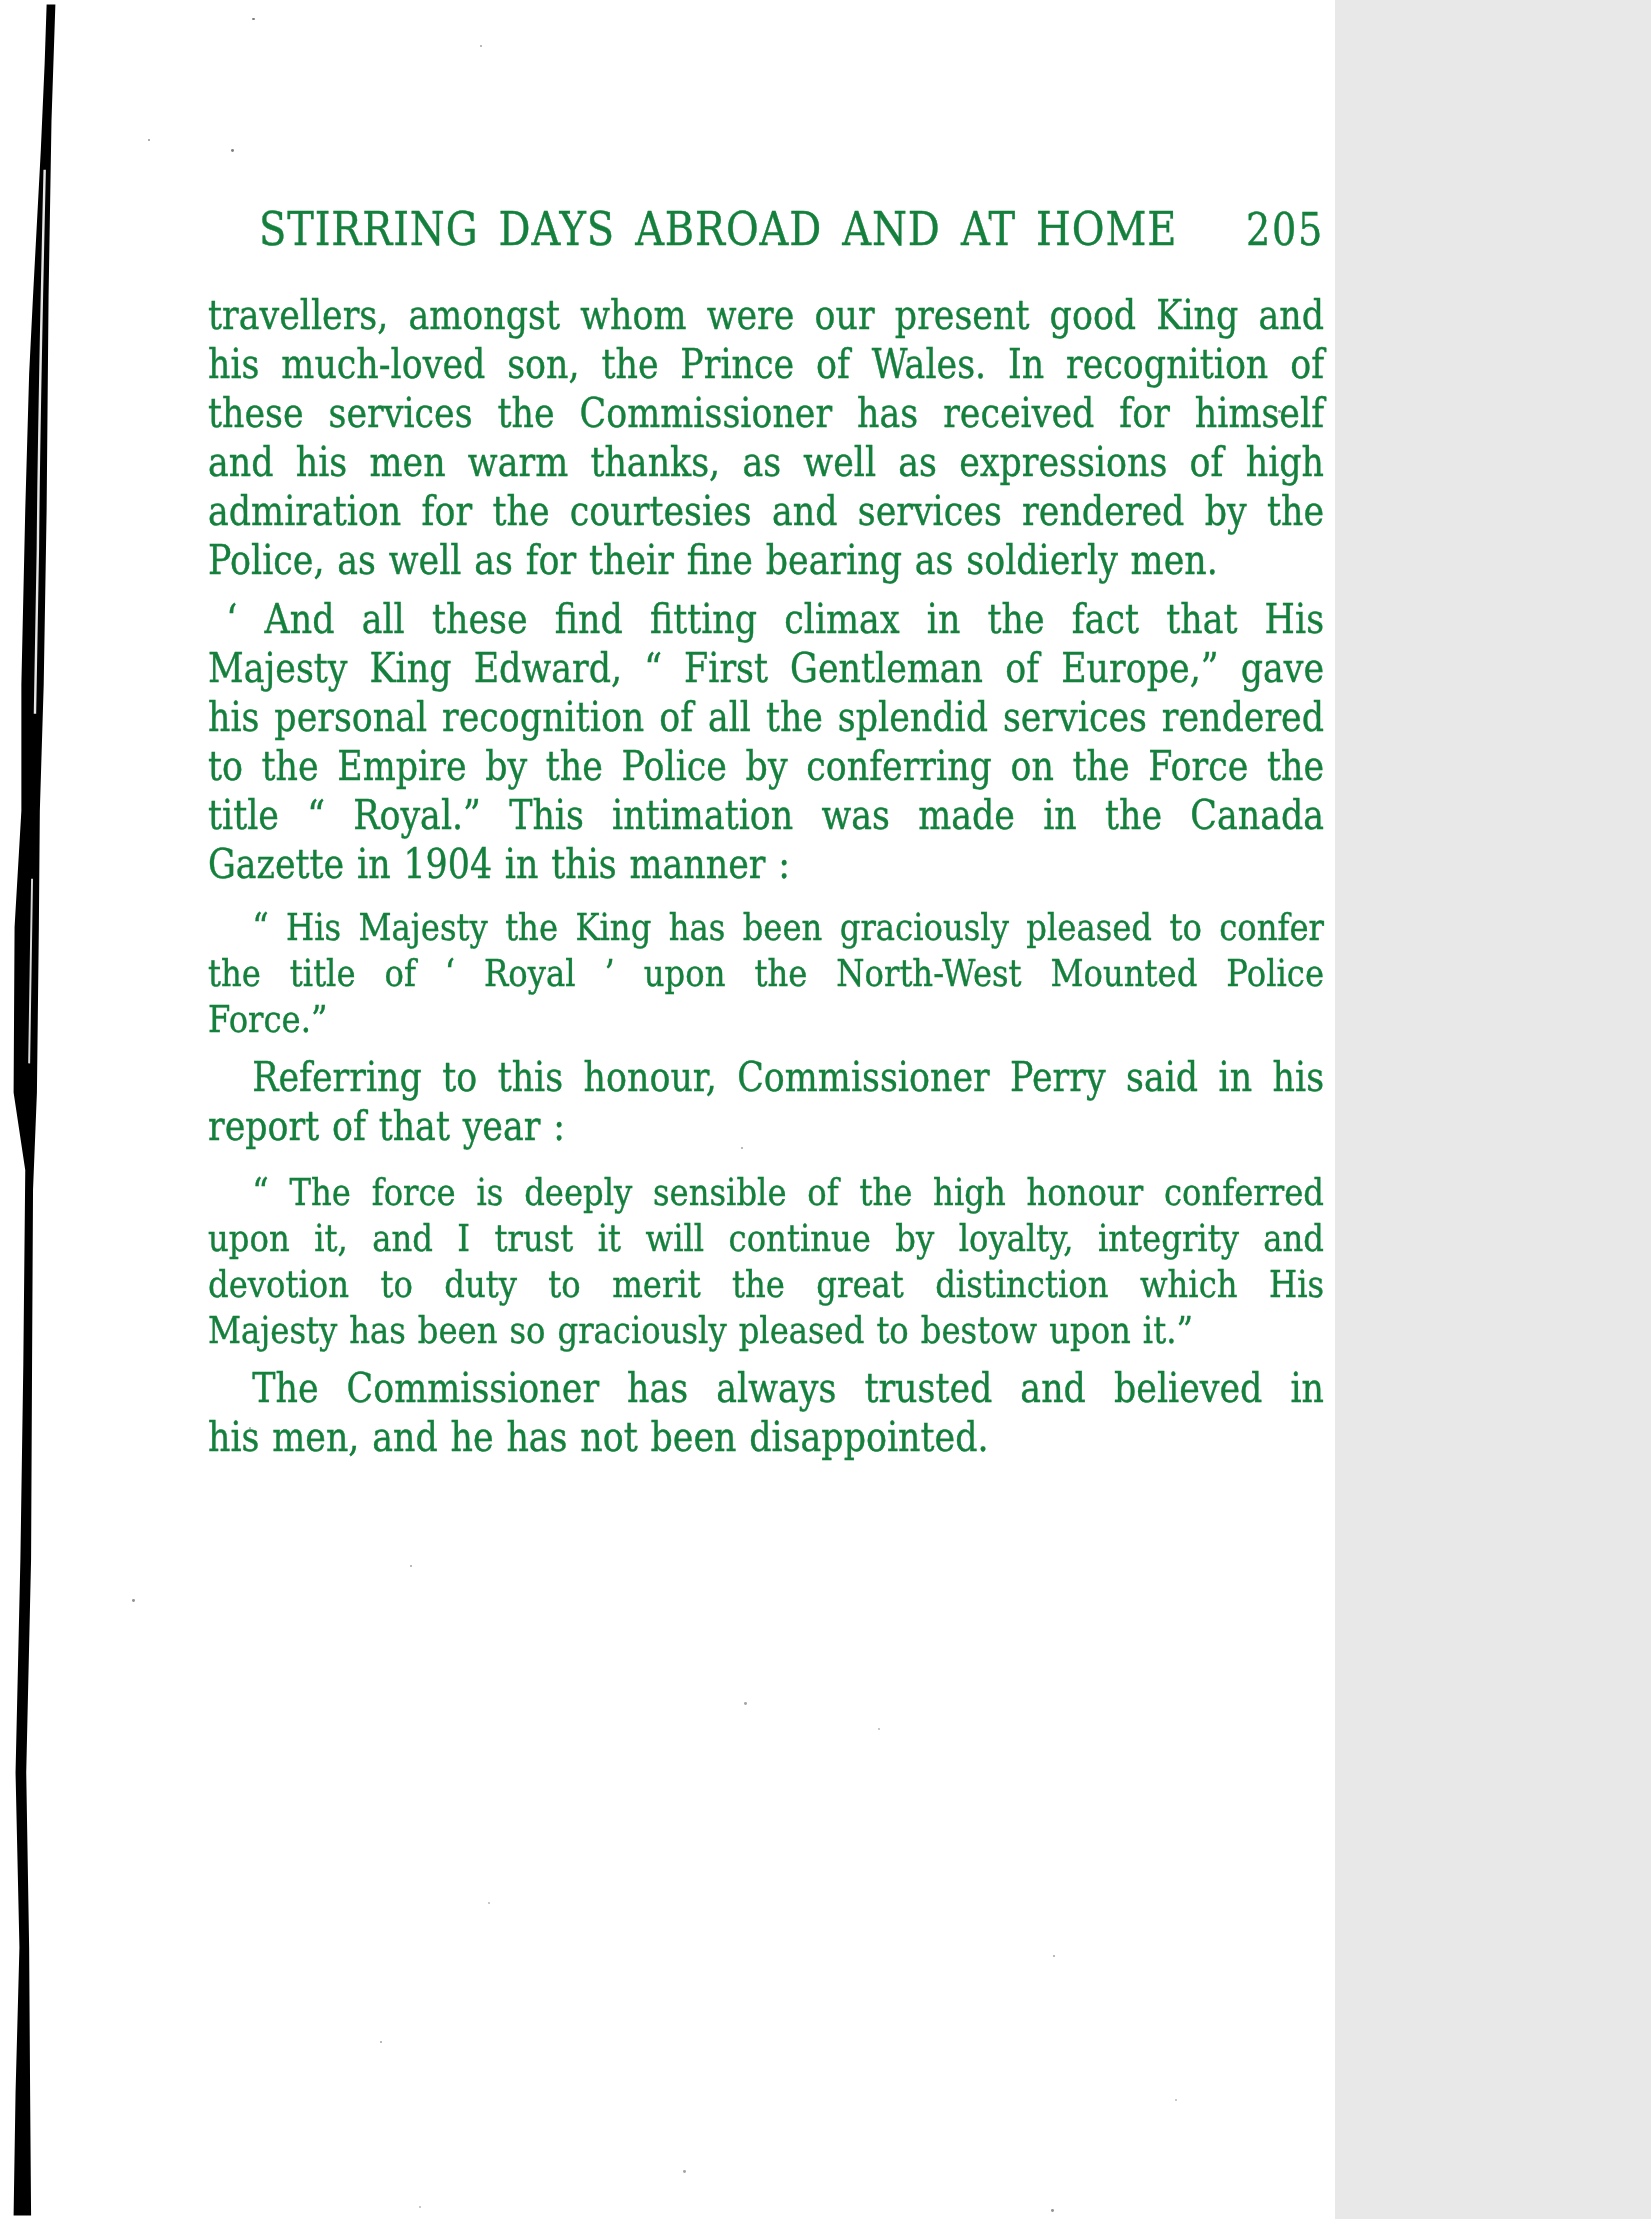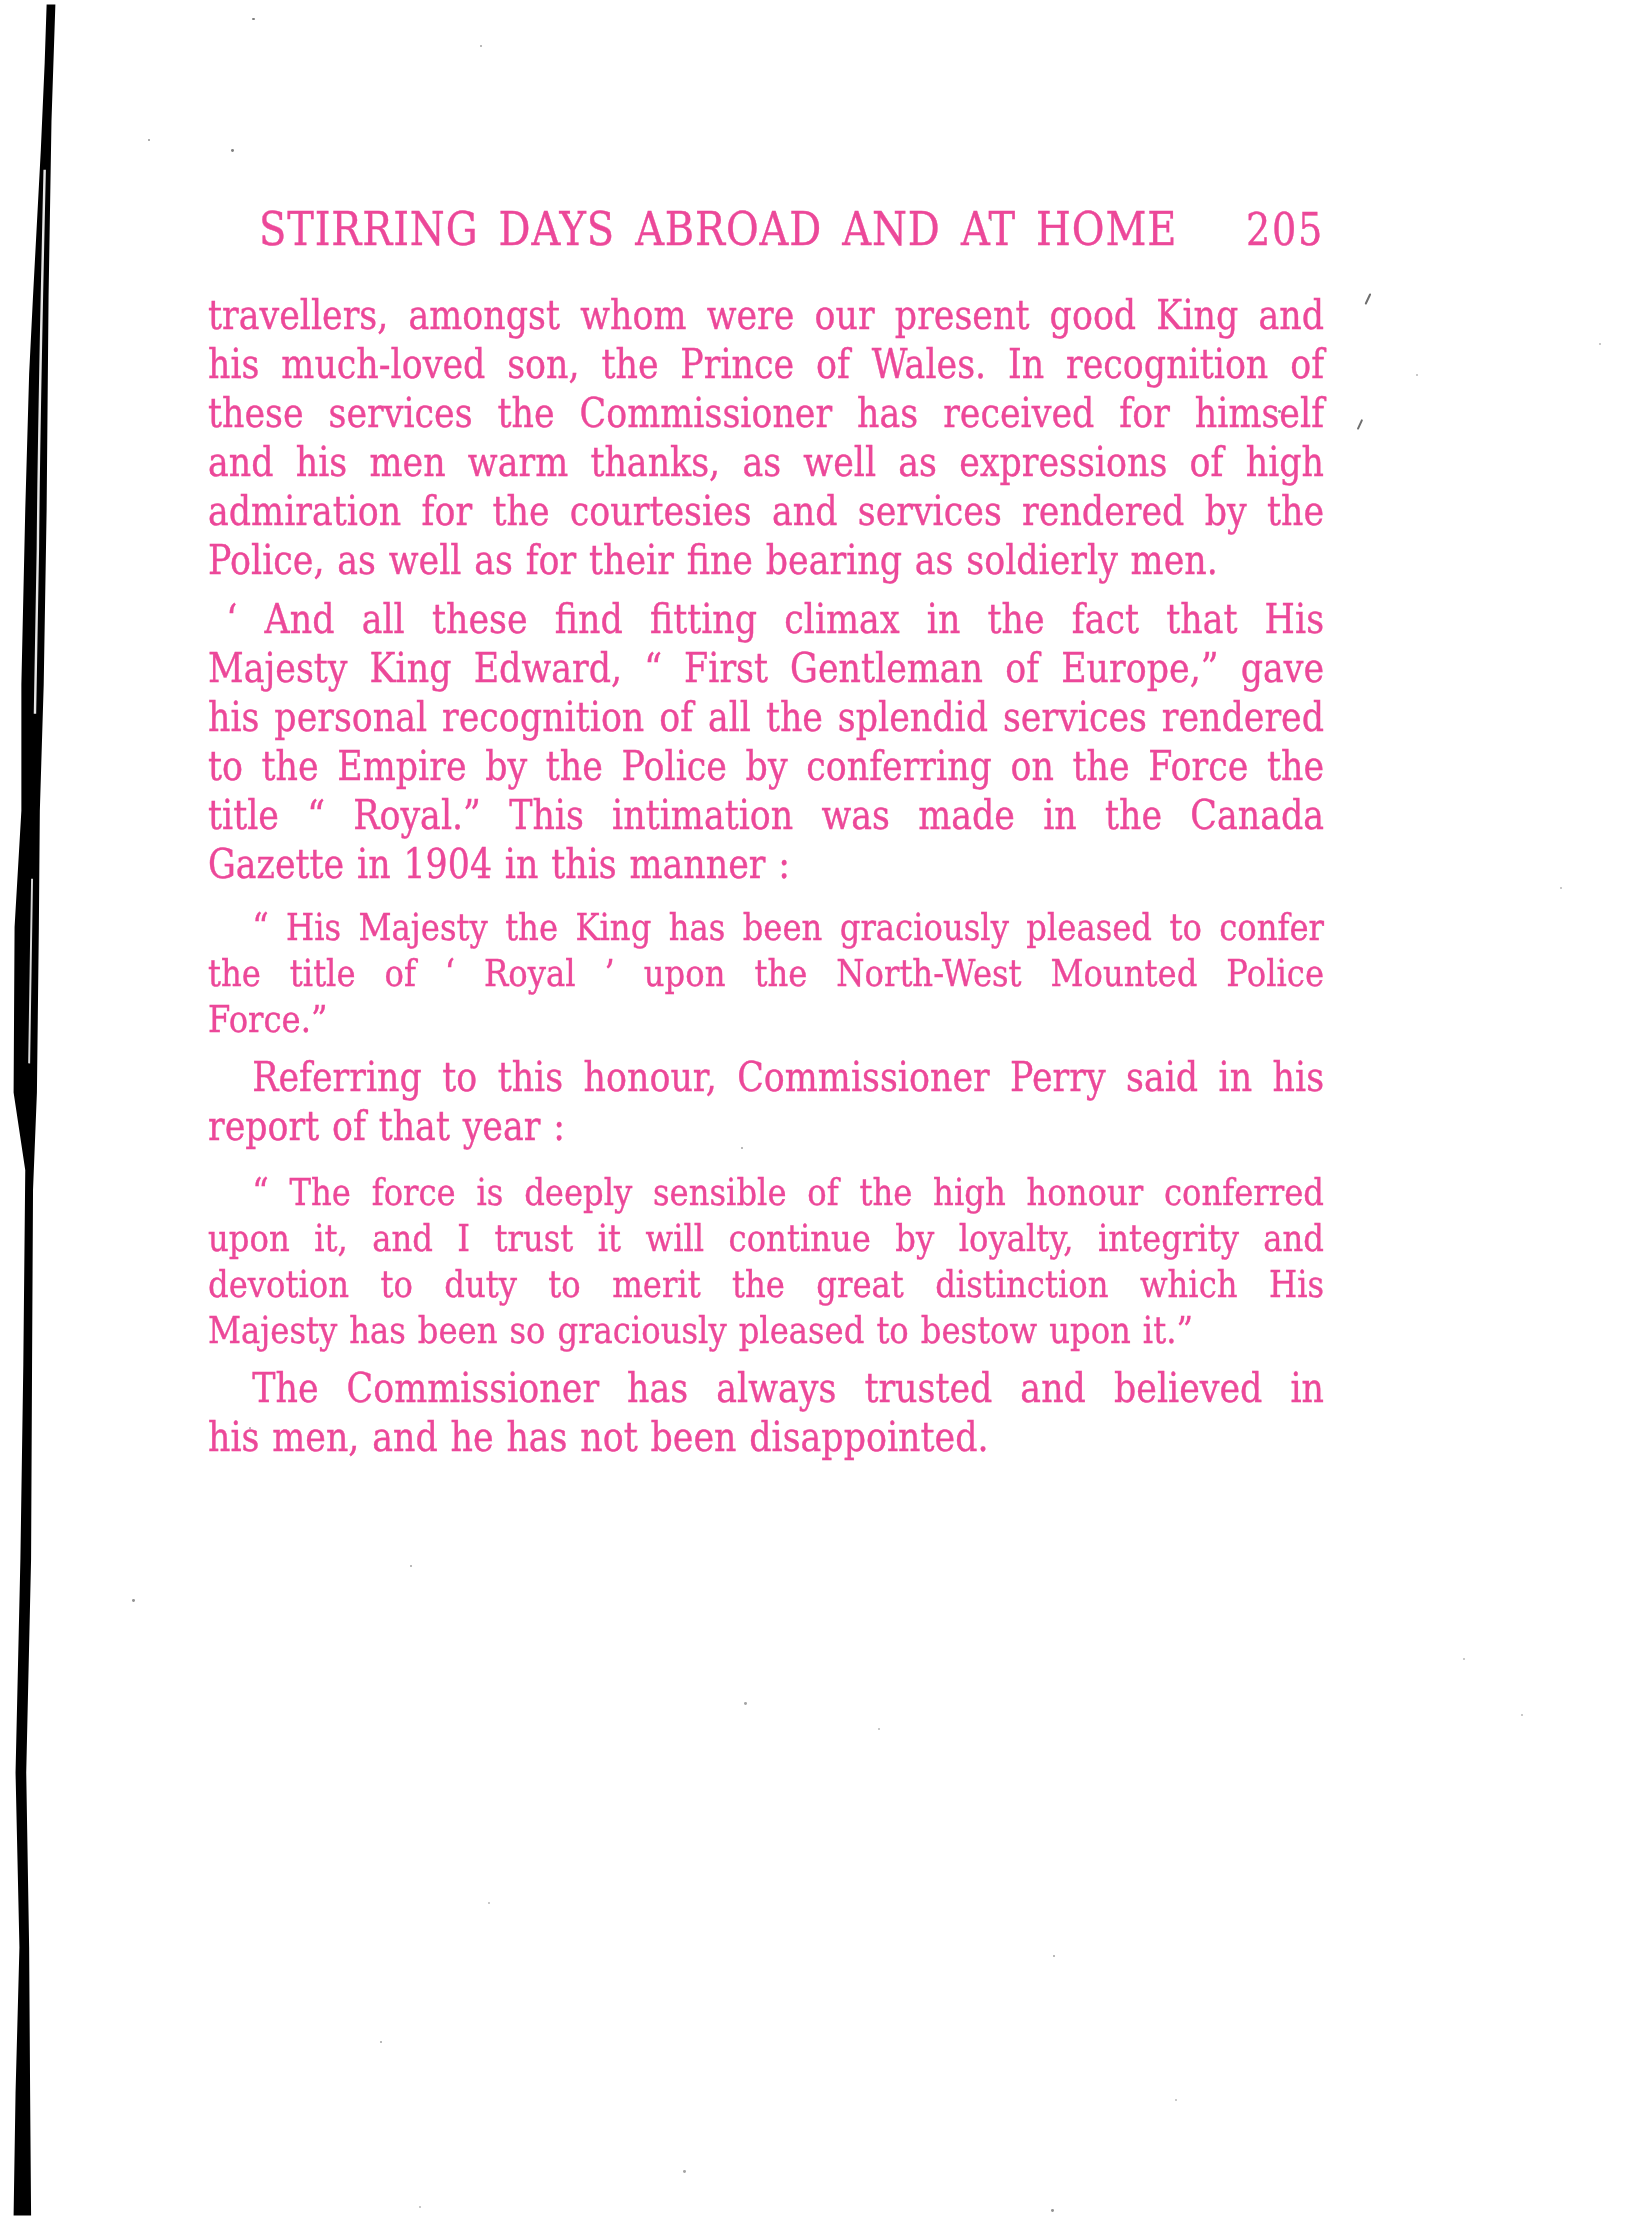--- a/index.html
+++ b/index.html
@@ -1,22 +1,22 @@
 <!DOCTYPE html>
 <html><head>
 <meta charset="utf-8">
 <style>
   html,body{margin:0;padding:0;background:#e8e8e8;}
   .page{
     position:relative;
-    width:1651px;height:2220px;
+    width:1335px;height:2220px;
     background:#ffffff;
     overflow:hidden;
     font-family:"DejaVu Serif","Liberation Serif",serif;
-    color:#ec4899;
+    color:#15803d;
   }
   .gutter-svg{position:absolute;left:0;top:0;}
   .content{
     position:absolute;left:208px;top:205px;width:1313px;
     transform:scaleX(0.85);transform-origin:0 0;
     -webkit-text-stroke:0.4px currentColor;
   }
   .running-head{
     display:flex;justify-content:space-between;align-items:baseline;
     padding-left:60px;

